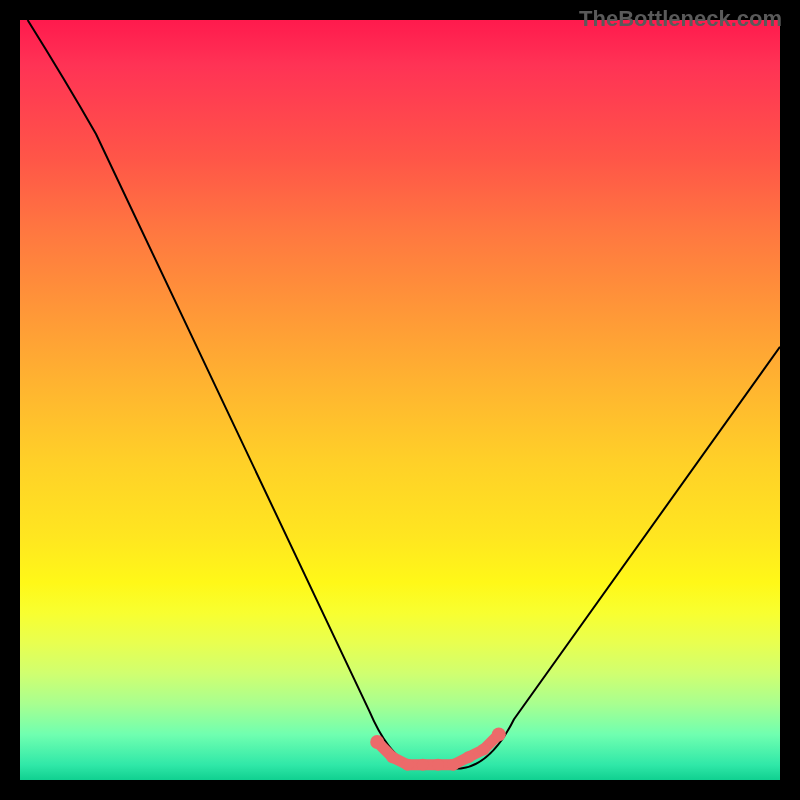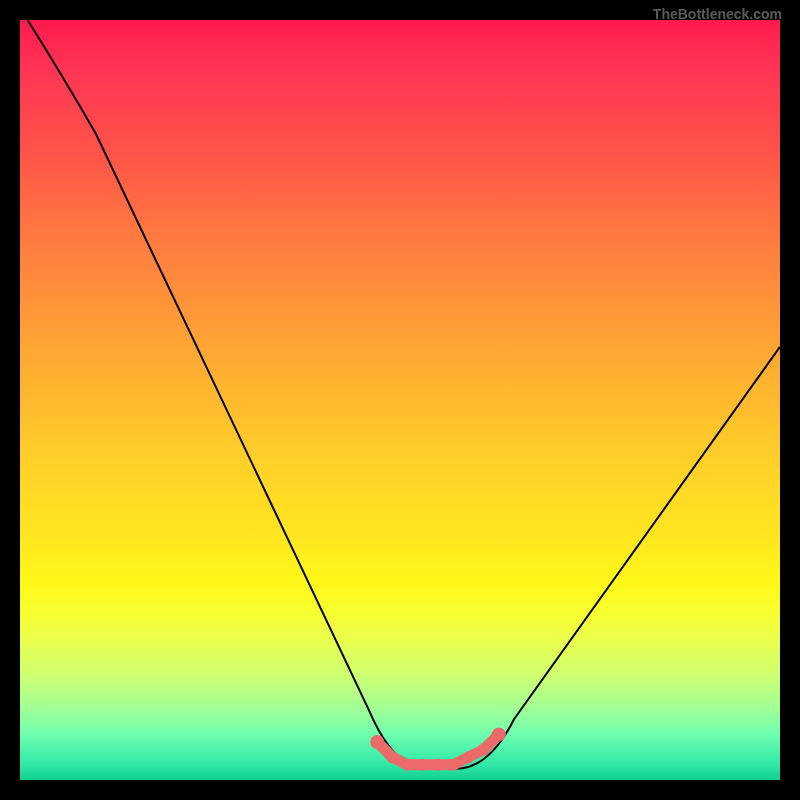--- a/index.html
+++ b/index.html
@@ -9,21 +9,21 @@
     height: 800px;
     background: #000;
     position: relative;
     font-family: Arial, sans-serif;
   }
   .watermark {
     position: absolute;
     top: 6px;
     right: 18px;
     color: #5a5a5a;
-    font-size: 14px;
+    font-size: 22px;
     font-weight: bold;
     z-index: 100;
   }
   .plot-area {
     position: absolute;
     left: 20px;
     top: 20px;
     width: 760px;
     height: 760px;
     background: linear-gradient(to bottom,

